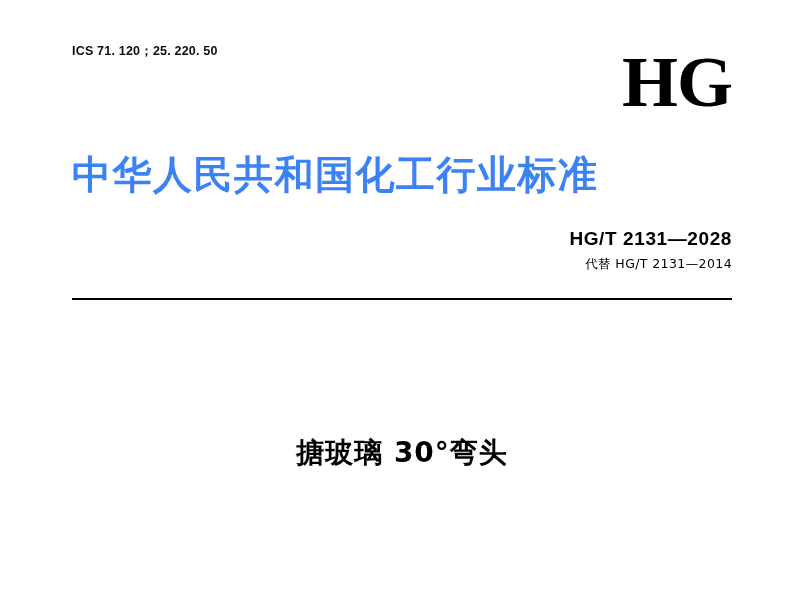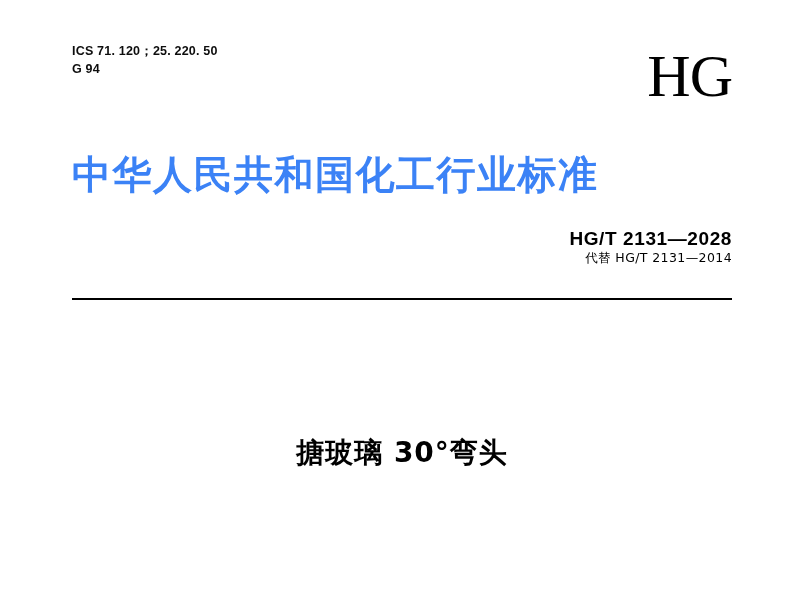--- a/index.html
+++ b/index.html
@@ -36,22 +36,22 @@
   .ics-line {
     white-space: nowrap;
   }
 
   
   .hg-logo {
     position: absolute;
     right: 68px;
     top: 48px;
     font-family: "Liberation Serif", serif;
-    font-weight: normal;
-    font-size: 60px;
+    font-weight: bold;
+    font-size: 72px;
     line-height: 0.95;
     letter-spacing: -1px;
     color: #000000;
   }
 
   
   .cn-standard-title {
     position: absolute;
     left: 72px;
     right: 68px;
@@ -73,20 +73,21 @@
     color: #000000;
   }
   .std-number {
     font-family: "Liberation Sans", sans-serif;
     font-weight: bold;
     font-size: 19px;
     letter-spacing: 0.6px;
     white-space: nowrap;
   }
   .std-replaces {
+    margin-top: 6px;
     font-family: "DejaVu Sans", sans-serif;
     font-size: 12.5px;
     letter-spacing: 0.4px;
     white-space: nowrap;
   }
 
   
   .rule {
     position: absolute;
     left: 72px;
@@ -126,21 +127,20 @@
     white-space: nowrap;
   }
 </style>
 </head>
 <body>
 
 <div class="page">
 
   <div class="ics-block">
     <div class="ics-line">ICS 71. 120；25. 220. 50</div>
-    <div class="ics-line">G 94</div>
   </div>
 
   <div class="hg-logo">HG</div>
 
   <div class="cn-standard-title">中华人民共和国化工行业标准</div>
 
   <div class="std-number-block">
     <div class="std-number">HG/T 2131—2028</div>
     <div class="std-replaces">代替 HG/T 2131—2014</div>
   </div>

